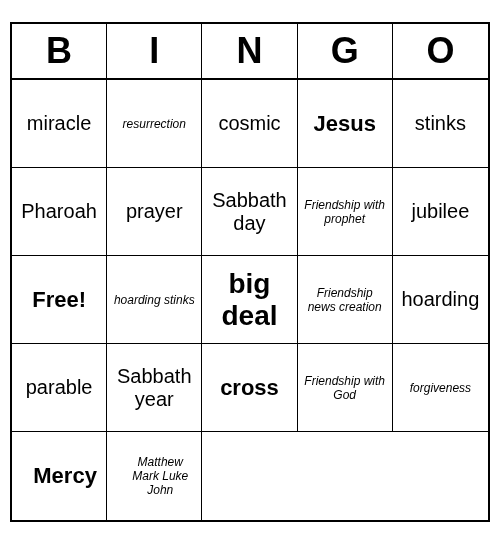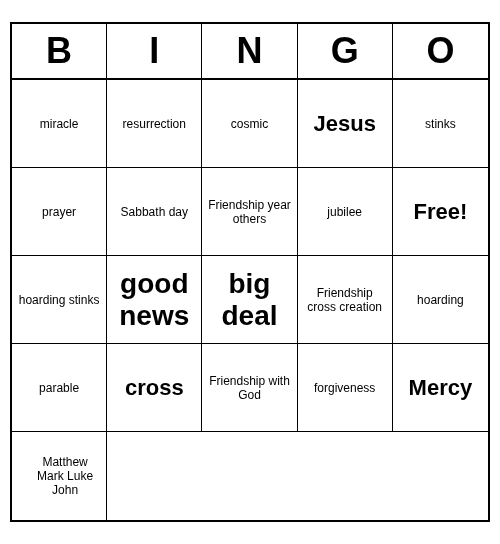--- a/index.html
+++ b/index.html
@@ -52,24 +52,25 @@
     }
     .bingo-cell:nth-child(n+21) {
       border-bottom: none;
       padding-left: 16px;
     }
     .size-large {
       font-size: 22px;
       font-weight: bold;
     }
     .size-medium {
-      font-size: 12px;
+      font-size: 20px;
     }
     .size-small {
       font-size: 12px;
+      font-style: italic;
     }
     .size-xlarge {
       font-size: 28px;
       font-weight: bold;
     }
   </style>
 </head>
 <body>
 
 <div class="bingo-card">
@@ -79,30 +80,31 @@
       <div class="bingo-header-cell">N</div>
       <div class="bingo-header-cell">G</div>
       <div class="bingo-header-cell">O</div>
     </div>
   <div class="bingo-grid">
   <div class="bingo-cell size-medium">miracle</div>
       <div class="bingo-cell size-small">resurrection</div>
       <div class="bingo-cell size-medium">cosmic</div>
       <div class="bingo-cell size-large">Jesus</div>
       <div class="bingo-cell size-medium">stinks</div>
+      <div class="bingo-cell size-medium">Pharoah</div>
       <div class="bingo-cell size-medium">prayer</div>
       <div class="bingo-cell size-medium">Sabbath day</div>
-      <div class="bingo-cell size-small">Friendship year others</div>
+      <div class="bingo-cell size-small">Friendship with prophet</div>
       <div class="bingo-cell size-medium">jubilee</div>
       <div class="bingo-cell size-large">Free!</div>
       <div class="bingo-cell size-small">hoarding stinks</div>
-      <div class="bingo-cell size-xlarge">good news</div>
       <div class="bingo-cell size-xlarge">big deal</div>
-      <div class="bingo-cell size-small">Friendship cross creation</div>
+      <div class="bingo-cell size-small">Friendship news creation</div>
       <div class="bingo-cell size-medium">hoarding</div>
       <div class="bingo-cell size-medium">parable</div>
+      <div class="bingo-cell size-medium">Sabbath year</div>
       <div class="bingo-cell size-large">cross</div>
       <div class="bingo-cell size-small">Friendship with God</div>
       <div class="bingo-cell size-small">forgiveness</div>
       <div class="bingo-cell size-large">Mercy</div>
       <div class="bingo-cell size-small">Matthew Mark Luke John</div>
     </div>
 </div>
 
 </body></html>

